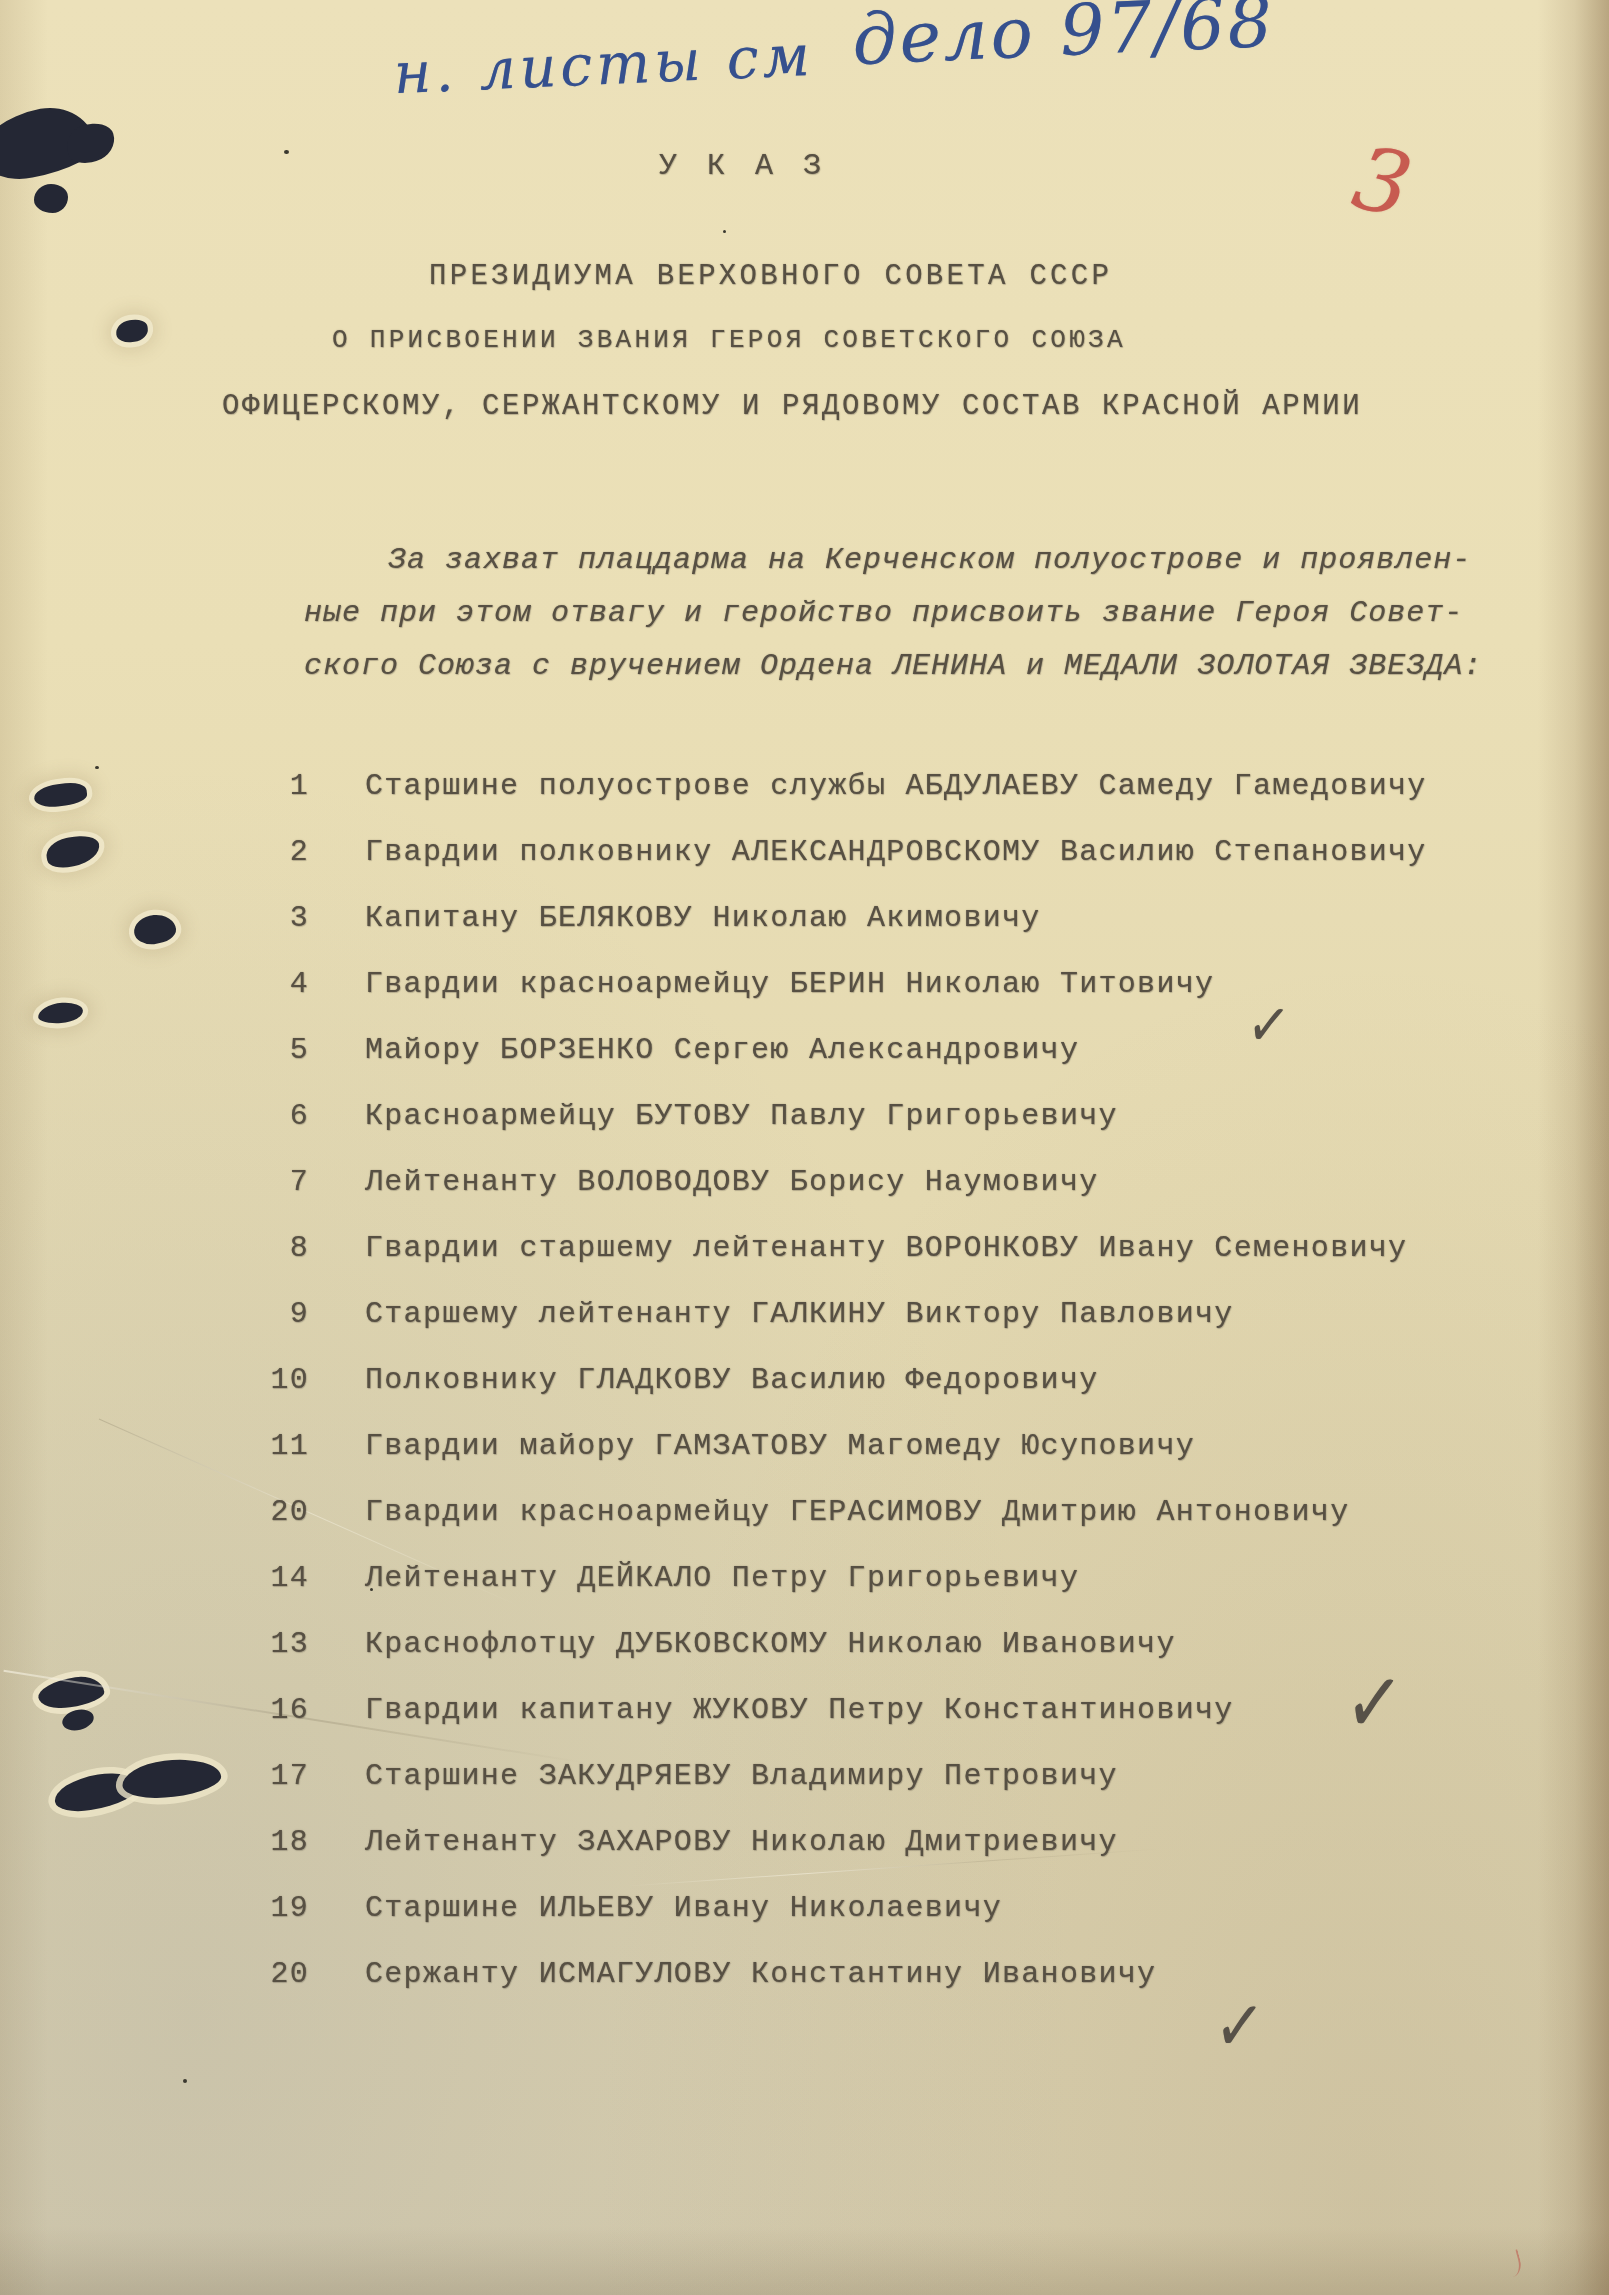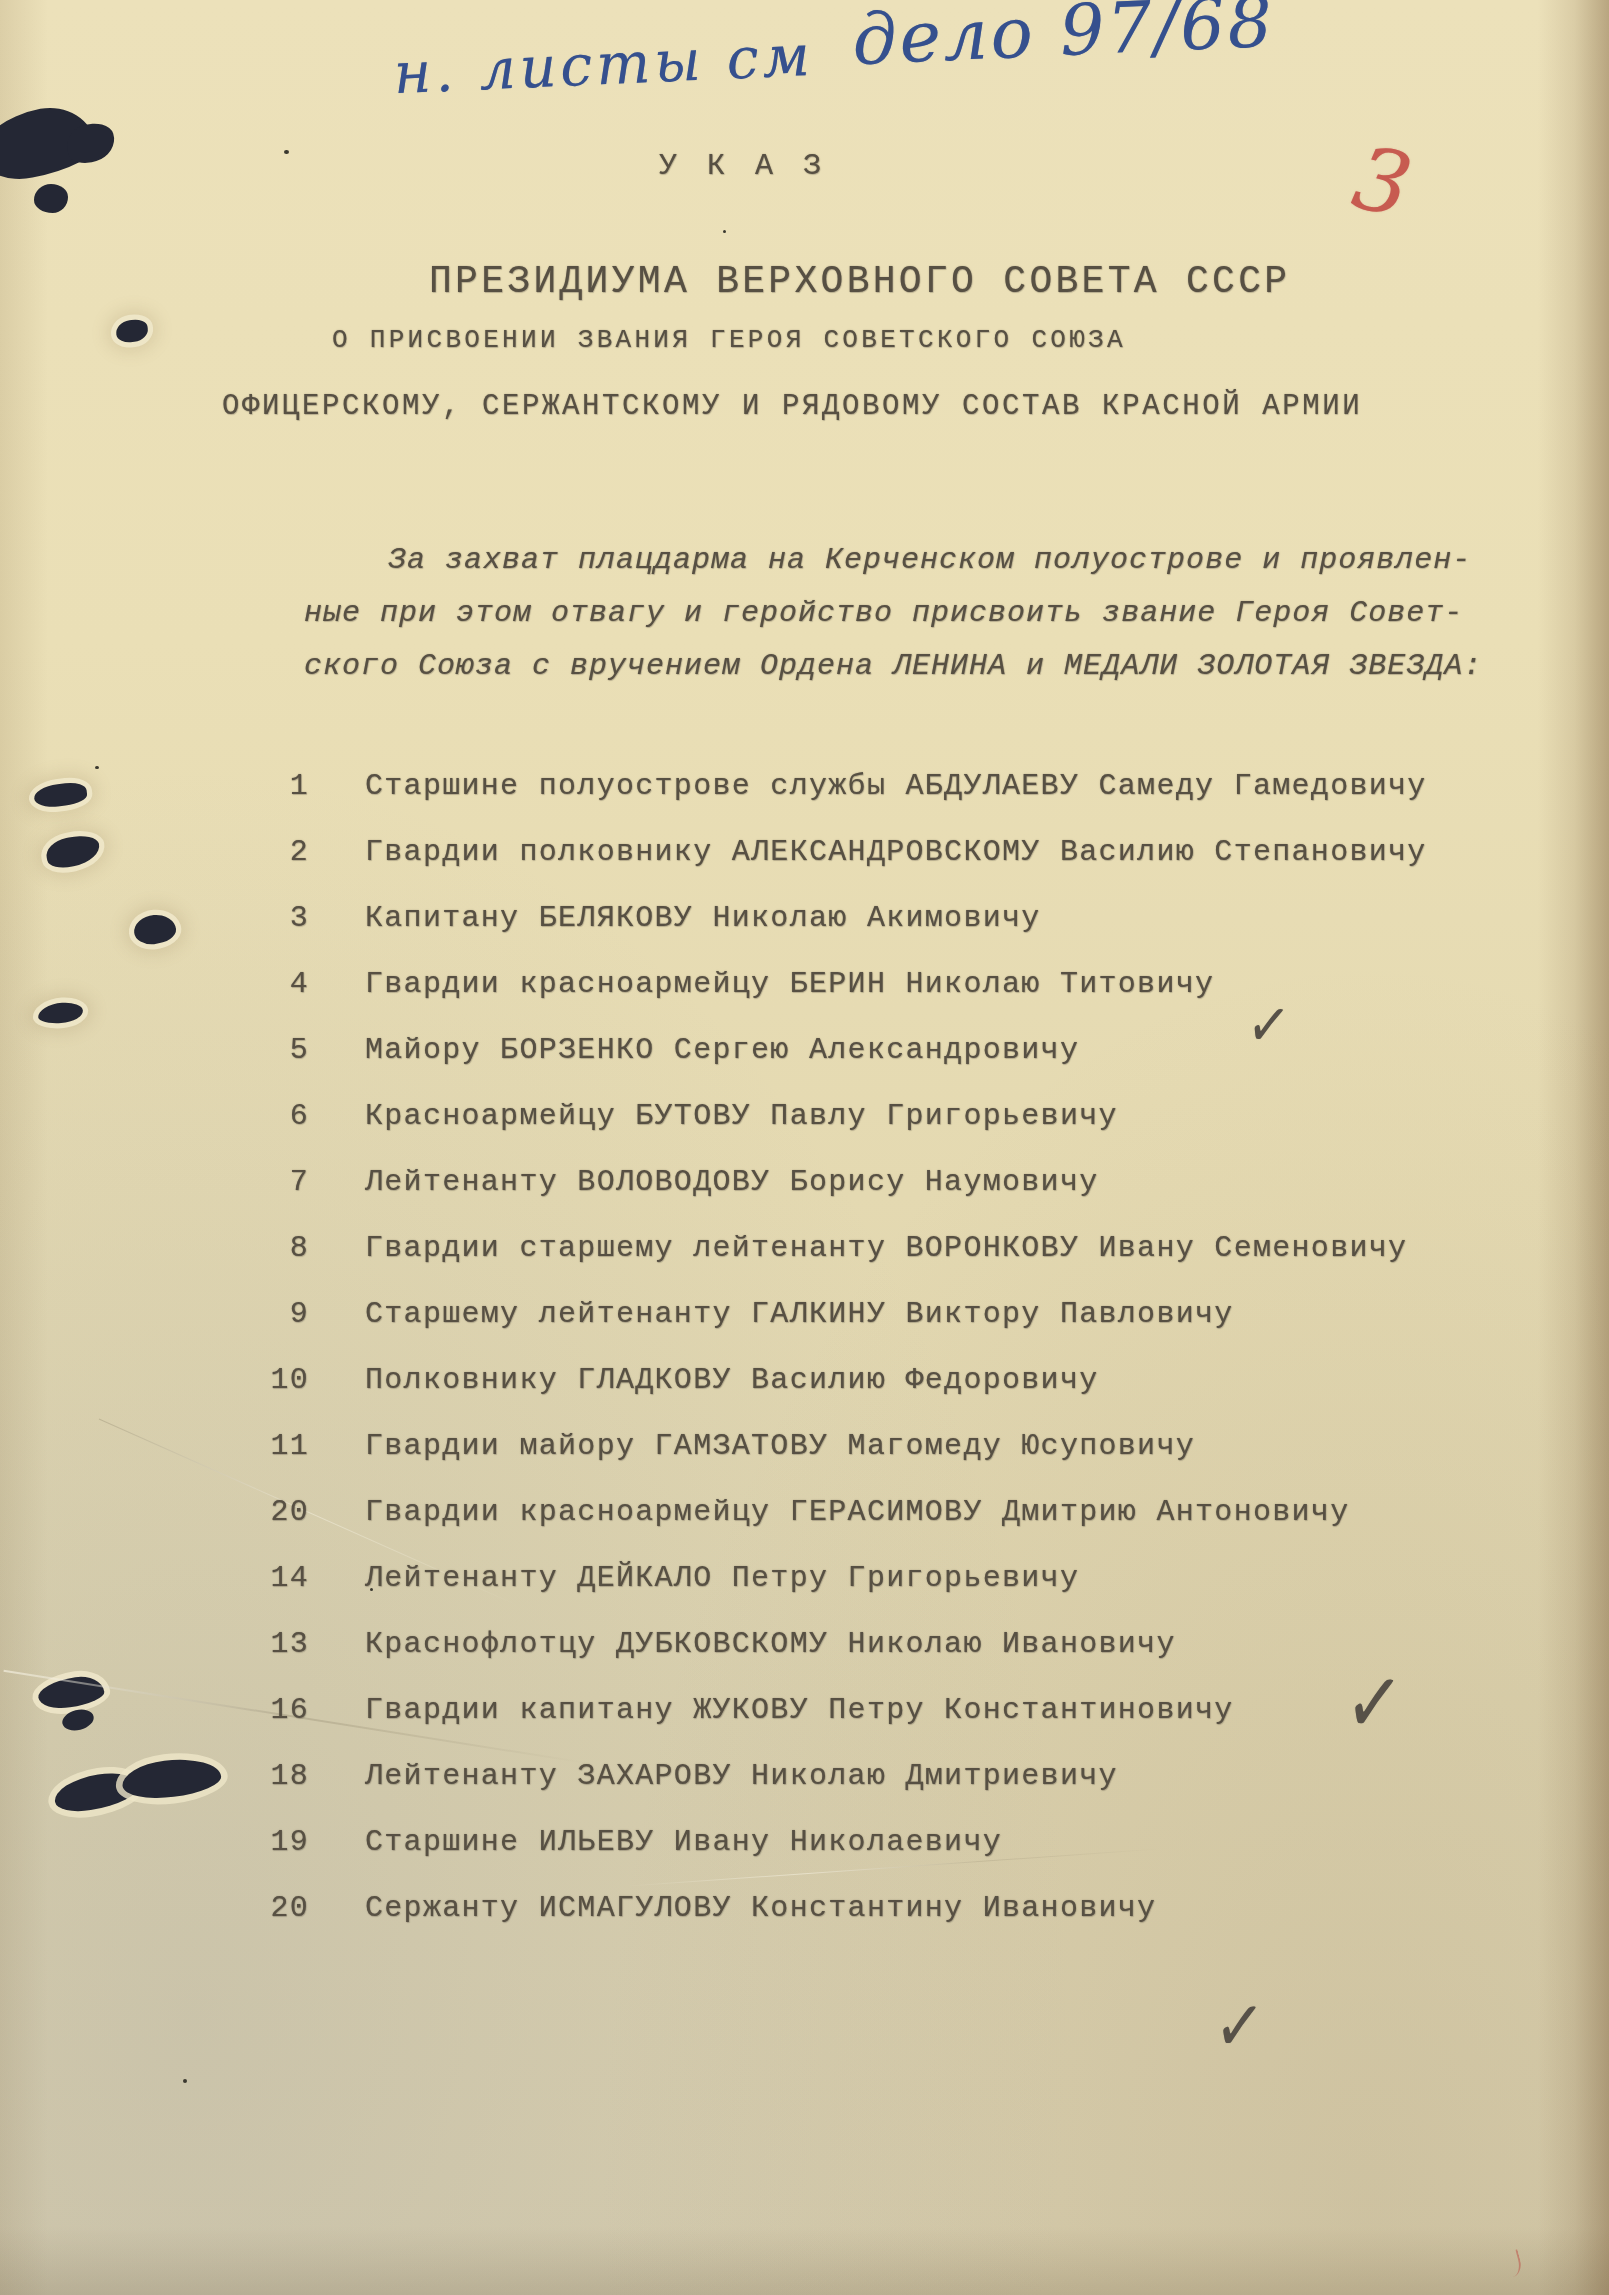--- a/index.html
+++ b/index.html
@@ -16,21 +16,21 @@
       linear-gradient(270deg, rgba(110,80,45,.42) 0%, rgba(110,80,45,.14) 2.2%, transparent 4.5%),
       linear-gradient(0deg, rgba(100,85,55,.22) 0%, transparent 3%),
       linear-gradient(180deg,#ece1ba 0%,#eadfb6 28%,#e4d9b1 52%,#dcd2ae 74%,#d7cdae 100%);
   }
   .typed{
     color:#575043;
     text-shadow:0 0 1.3px rgba(87,79,68,.55), 0.7px 0.7px 0.7px rgba(87,79,68,.25);
     white-space:nowrap;
   }
   .title{position:absolute;left:659px;top:149px;font-size:30px;letter-spacing:6px;}
-  .hdr1{position:absolute;left:429px;top:260px;font-size:38px;letter-spacing:3.3px;}
+  .hdr1{position:absolute;left:429px;top:260px;font-size:29px;letter-spacing:3.3px;}
   .hdr2{position:absolute;left:332px;top:325px;font-size:26px;letter-spacing:3.3px;}
   .hdr3{position:absolute;left:222px;top:390px;font-size:29px;letter-spacing:2.6px;}
   .para{position:absolute;left:304px;top:534px;font-size:30px;letter-spacing:1px;}
   .para .pline{height:53px;line-height:53px;font-style:italic;}
   .para .pline:first-child{padding-left:84px;}
   .list{position:absolute;left:0;top:765px;width:1610px;}
   .lrow{position:relative;height:66px;}
   .lnum{position:absolute;left:268px;width:41px;text-align:right;font-size:30px;letter-spacing:1.3px;line-height:42px;}
   .ltxt{position:absolute;left:365px;font-size:30px;letter-spacing:1.3px;line-height:42px;}
   .handwr{
@@ -186,20 +186,24 @@
       </div>
     <div class="lrow">
         <span class="typed lnum">13</span>
         <span class="typed ltxt">Краснофлотцу ДУБКОВСКОМУ Николаю Ивановичу</span>
       </div>
     <div class="lrow">
         <span class="typed lnum">16</span>
         <span class="typed ltxt">Гвардии капитану ЖУКОВУ Петру Константиновичу</span>
       </div>
     <div class="lrow">
+        <span class="typed lnum">17</span>
+        <span class="typed ltxt">Старшине ЗАКУДРЯЕВУ Владимиру Петровичу</span>
+      </div>
+    <div class="lrow">
         <span class="typed lnum">18</span>
         <span class="typed ltxt">Лейтенанту ЗАХАРОВУ Николаю Дмитриевичу</span>
       </div>
     <div class="lrow">
         <span class="typed lnum">19</span>
         <span class="typed ltxt">Старшине ИЛЬЕВУ Ивану Николаевичу</span>
       </div>
     <div class="lrow">
         <span class="typed lnum">20</span>
         <span class="typed ltxt">Сержанту ИСМАГУЛОВУ Константину Ивановичу</span>

